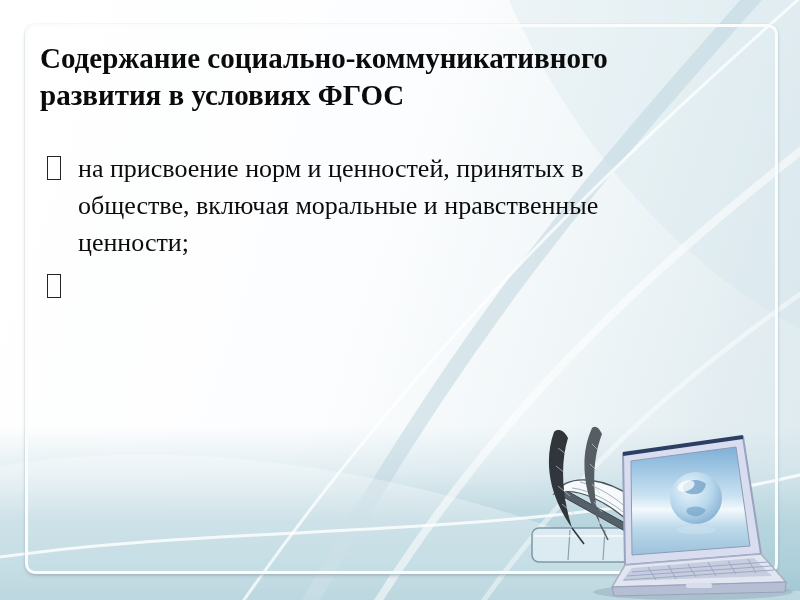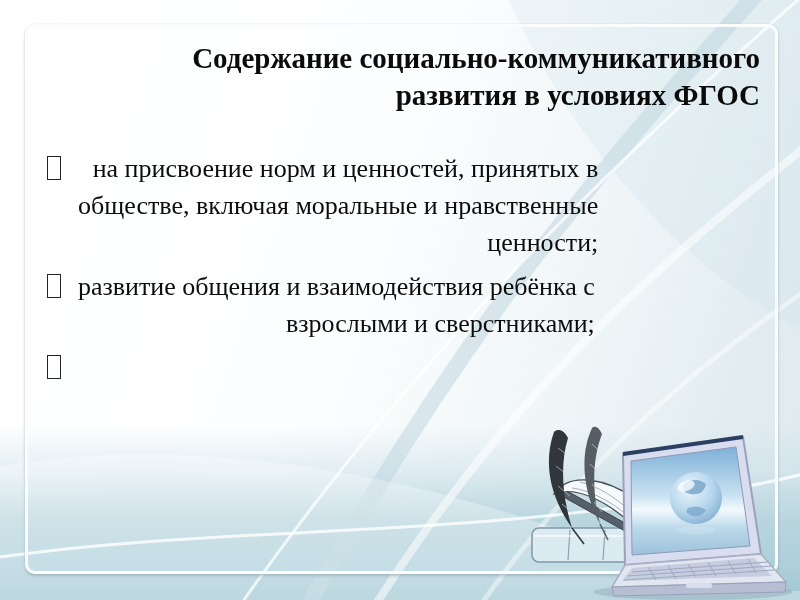--- a/index.html
+++ b/index.html
@@ -11,25 +11,25 @@
         rgba(198,221,230,.5) 79%, #b8d5de 87%, #accfda 95%, #a0c6d2 100%),
       linear-gradient(108deg, #ffffff 0%, #fcfdfe 45%, #f0f6f8 68%, #e3edf1 86%, #dceaee 100%);
   }
   .waves{position:absolute;left:0;top:0;width:800px;height:600px;pointer-events:none;}
   .frame{
     position:absolute;left:25px;top:24px;width:747px;height:544px;
     border:3px solid #fbfdfd;border-radius:10px;
     box-shadow:0 2px 3px rgba(135,152,162,.5), 0 0 1px rgba(160,175,185,.6);
   }
   .title{
-    position:absolute;left:40px;right:40px;top:40px;margin:0;
-    text-align:right;font-weight:bold;font-size:29px;line-height:37px;
+    position:absolute;left:40px;right:32px;top:40px;margin:0;
+    text-align:left;font-weight:bold;font-size:29px;line-height:37px;
     color:#0b0b0b;white-space:pre-line;
   }
-  .bullets{position:absolute;left:46px;top:150px;width:648px;text-align:right;}
+  .bullets{position:absolute;left:46px;top:150px;width:648px;}
   .bullet{display:flex;margin-bottom:7px;}
   .marker{
     flex:none;width:12px;height:22px;margin:6px 17px 0 1px;
     border:1.6px solid #242424;background:transparent;
   }
   .bullet-text{
     font-size:26px;line-height:37px;color:#0c0c0c;white-space:pre-line;
   }
   .art{position:absolute;right:0;bottom:0;width:272px;height:176px;}
 </style>
@@ -52,25 +52,20 @@
 
   <h1 class="title">Содержание социально-коммуникативного
 развития в условиях ФГОС</h1>
 
   <div class="bullets">
     <div class="bullet">
       <span class="marker"></span>
       <span class="bullet-text">на присвоение норм и ценностей, принятых в
 обществе, включая моральные и нравственные
 ценности;</span>
-    </div>
-    <div class="bullet">
-      <span class="marker"></span>
-      <span class="bullet-text">развитие общения и взаимодействия ребёнка с
-взрослыми и сверстниками;</span>
     </div>
     <div class="bullet">
       <span class="marker"></span>
     </div>
   </div>
 
   <svg class="art" viewBox="0 0 272 176" aria-hidden="true">
     <defs>
       <linearGradient id="sky" x1="0" y1="0" x2="0" y2="1">
         <stop offset="0" stop-color="#7fb0d8"></stop>

